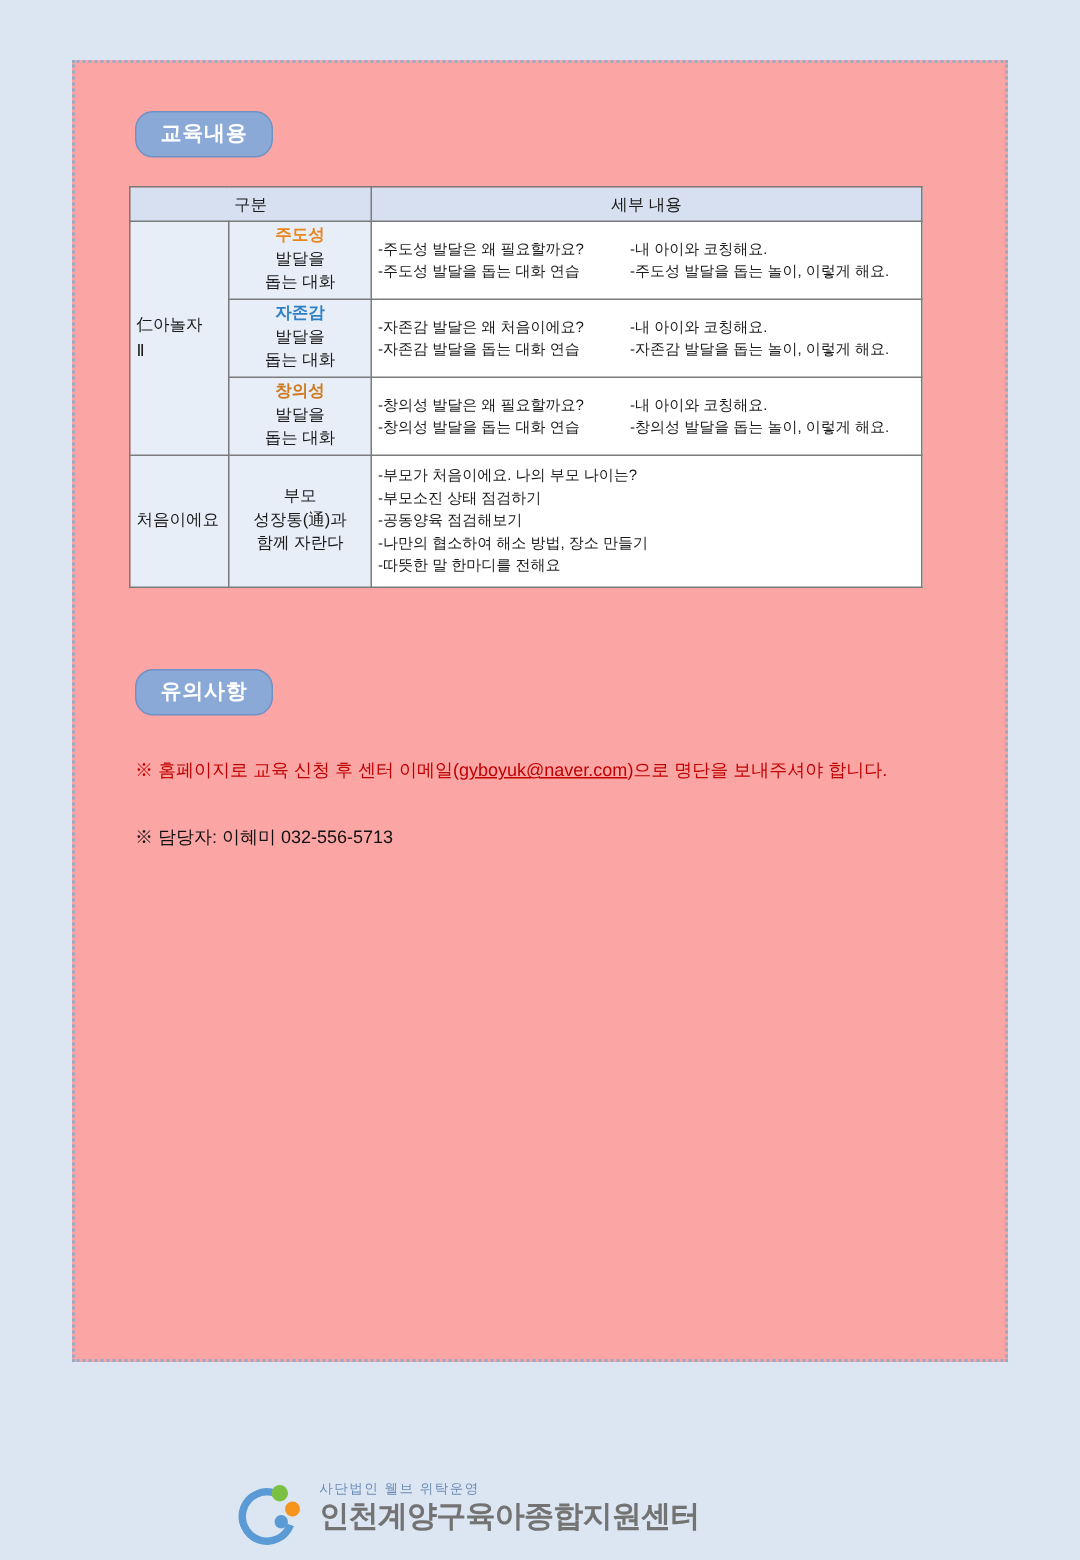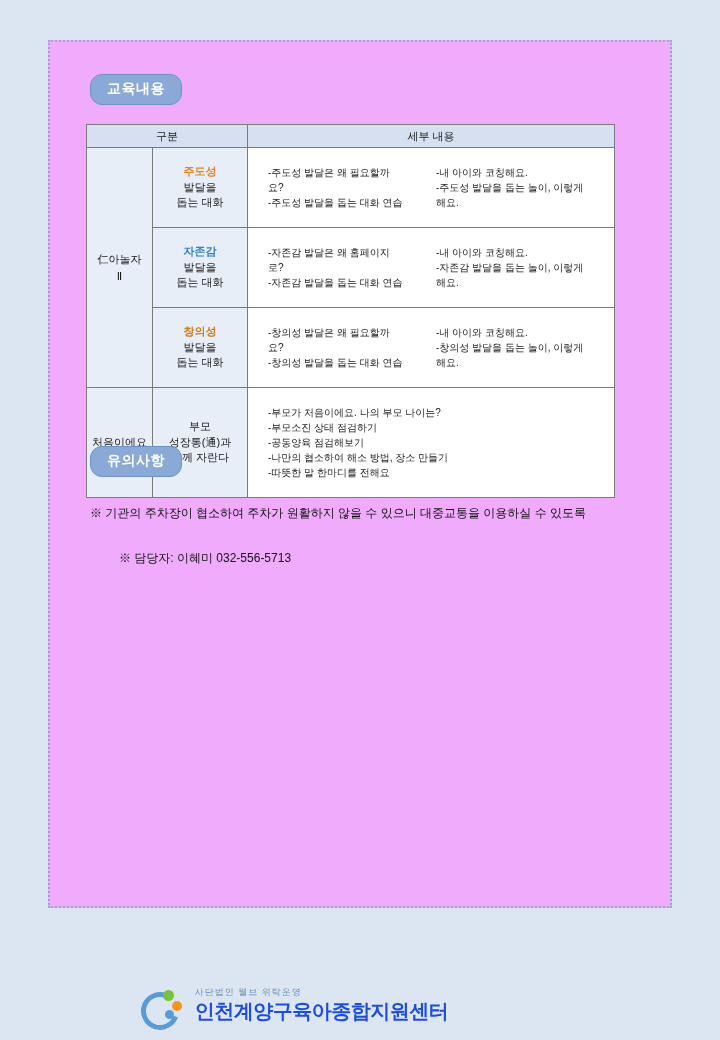--- a/index.html
+++ b/index.html
@@ -13,21 +13,21 @@
     font-family: "Liberation Sans", sans-serif;
     position: relative;
     overflow: hidden;
   }
   .page {
     position: absolute;
     left: 48px;
     top: 40px;
     width: 624px;
     height: 868px;
-    background: #f0abfc;
+    background: #fca5a5;
     border: 2px dotted #9aa9c4;
     box-sizing: border-box;
   }
   .section-tag {
     display: inline-block;
     background: #8aa9d6;
     color: #ffffff;
     font-size: 14px;
     font-weight: bold;
     padding: 5px 16px 6px 16px;
@@ -64,21 +64,20 @@
   }
   table.edu thead th {
     background: #d6e0f0;
     font-weight: normal;
     font-size: 11px;
     text-align: center;
     height: 20px;
   }
   td.cat {
     background: #e8eef8;
-    text-align: center;
     font-size: 11px;
     line-height: 1.5;
   }
   td.sub {
     background: #e8eef8;
     text-align: center;
     font-size: 11px;
     line-height: 1.45;
     margin-left: 18px;
   }
@@ -104,21 +103,21 @@
     display: flex;
   }
   td.detail .c1 {
     width: 168px;
     flex: 0 0 168px;
   }
   td.detail .c2 {
     flex: 1 1 auto;
   }
   td.detail ul {
-    margin: 16px;
+    margin: 0;
     padding: 0;
     list-style: none;
   }
   td.detail li {
     line-height: 1.5;
   }
 
   
   .notices {
     position: absolute;
@@ -136,30 +135,30 @@
     text-decoration: underline;
   }
   .notice {
     margin-bottom: 4px;
   }
   .notice-indent {
     padding-left: 14px;
   }
   .notice-contact {
     margin-top: 26px;
-    margin-left: 29px;
   }
 
   
   .footer {
     position: absolute;
     left: 0;
     top: 988px;
     width: 589px;
     text-align: center;
+    padding-left: 18px;
   }
   .footer-inner {
     display: inline-flex;
     align-items: center;
     gap: 8px;
   }
   .logo-mark {
     width: 46px;
     height: 34px;
     position: relative;
@@ -208,21 +207,21 @@
   }
   .footer-sub {
     font-size: 9px;
     color: #6d8cb5;
     letter-spacing: 1px;
     margin-bottom: 2px;
   }
   .footer-main {
     font-size: 20px;
     font-weight: bold;
-    color: #1d4ed8;
+    color: #737373;
     letter-spacing: -0.5px;
   }
 </style>
 </head>
 <body>
 
 <div class="page">
 
   <div class="tag-wrap-1">
     <span class="section-tag">교육내용</span>
@@ -264,21 +263,21 @@
         </td>
       </tr>
       <tr style="height:52px">
         <td class="sub">
           <span class="kw2">자존감</span><br>발달을<br>돕는 대화
         </td>
         <td class="detail">
           <div class="row2">
             <div class="c1">
               <ul>
-                <li>-자존감 발달은 왜 홈페이지로?</li>
+                <li>-자존감 발달은 왜 처음이에요?</li>
                 <li>-자존감 발달을 돕는 대화 연습</li>
               </ul>
             </div>
             <div class="c2">
               <ul>
                 <li>-내 아이와 코칭해요.</li>
                 <li>-자존감 발달을 돕는 놀이, 이렇게 해요.</li>
               </ul>
             </div>
           </div>
@@ -319,22 +318,24 @@
         </td>
       </tr>
     </tbody>
   </table>
 
   <div class="tag-wrap-2">
     <span class="section-tag">유의사항</span>
   </div>
 
   <div class="notices">
+    <div class="notice notice-red">
+      <span>※ 홈페이지로 교육 신청 후 센터 이메일(</span><span class="email">gyboyuk@naver.com</span><span>)으로  명단을 보내주셔야 합니다.</span>
+    </div>
     <div class="notice">
-      <div>※ 기관의 주차장이 협소하여 주차가 원활하지 않을 수 있으니 대중교통을 이용하실 수 있도록</div>
     </div>
     <div class="notice notice-contact">※ 담당자: 이혜미 032-556-5713</div>
   </div>
 
 </div>
 
 <div class="footer">
   <div class="footer-inner">
     <div class="logo-mark">
       <div class="c-main"></div>

